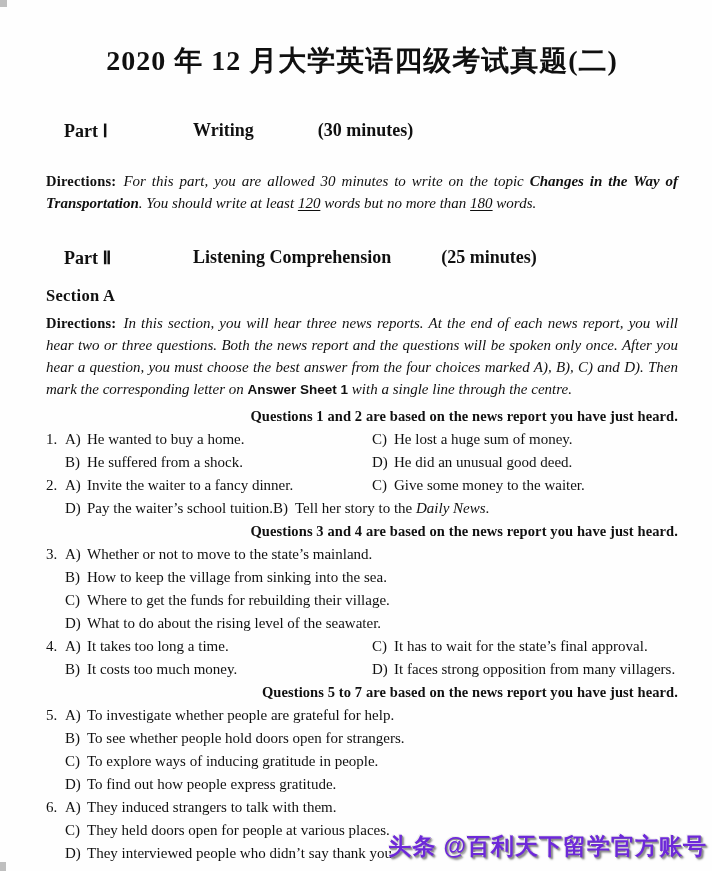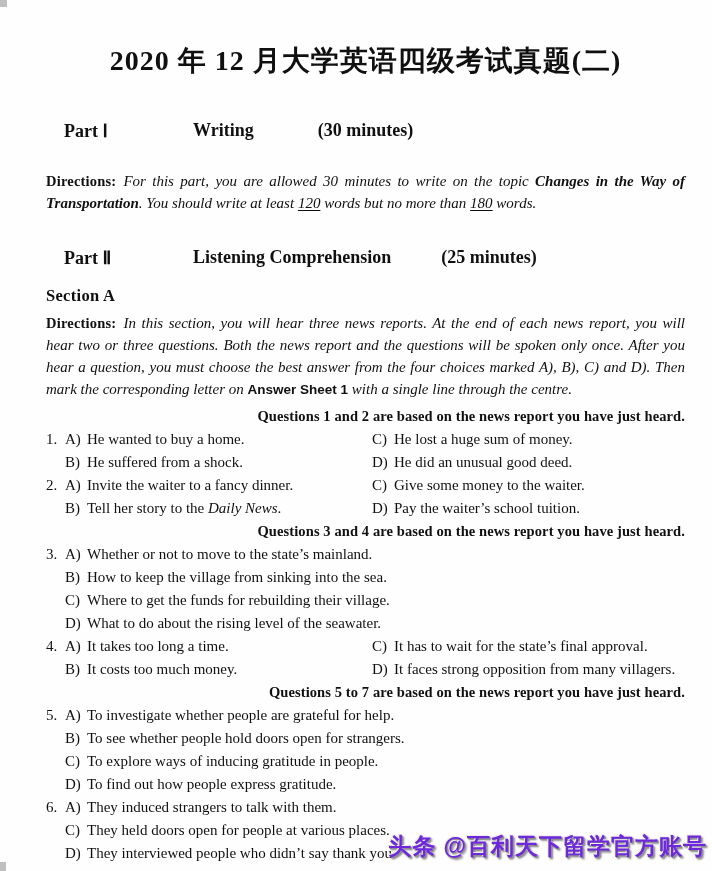--- a/index.html
+++ b/index.html
@@ -1,21 +1,21 @@
 <!DOCTYPE html>
 <html><head>
 <meta charset="utf-8">
 <style>
   * { margin:0; padding:0; box-sizing:border-box; }
   html,body { background:#ffffff; }
   body {
     width:712px; height:871px; overflow:hidden; position:relative;
     font-family:"Liberation Serif", serif; color:#101010;
   }
-  .page { position:relative; width:712px; height:871px; background:#fefefe; padding:0 27px 0 46px; }
+  .page { position:relative; width:712px; height:871px; background:#fefefe; padding:0 34px 0 46px; }
 
   .scan-mark { position:absolute; background:#8a8a8a; opacity:.55; }
   .mark-tl { left:0; top:0; width:7px; height:7px; }
   .mark-bl { left:0; top:862px; width:6px; height:9px; }
 
   .title { text-align:center; font-weight:bold; font-size:28px; letter-spacing:1px; padding-top:42px; white-space:nowrap; }
 
   .part-head { display:flex; font-weight:bold; font-size:18px; margin-left:18px; white-space:nowrap; }
   .part-head .ph-label { width:129px; flex:none; }
   .part1-head { margin-top:40px; }
@@ -89,22 +89,22 @@
       <span class="opt"><span class="olet">D)</span><span>He did an unusual good deed.</span></span>
     </div>
 
     <div class="qrow">
       <span class="qnum">2.</span>
       <span class="opt col1"><span class="olet">A)</span><span>Invite the waiter to a fancy dinner.</span></span>
       <span class="opt"><span class="olet">C)</span><span>Give some money to the waiter.</span></span>
     </div>
     <div class="qrow">
       <span class="qnum"></span>
+      <span class="opt"><span class="olet">D)</span><span>Pay the waiter’s school tuition.</span></span>
       <span class="opt col1"><span class="olet">B)</span><span>Tell her story to the </span><i>Daily News</i><span>.</span></span>
-      <span class="opt"><span class="olet">D)</span><span>Pay the waiter’s school tuition.</span></span>
     </div>
 
     <p class="qhead">Questions 3 and 4 are based on the news report you have just heard.</p>
 
     <div class="qrow">
       <span class="qnum">3.</span>
       <span class="opt"><span class="olet">A)</span><span>Whether or not to move to the state’s mainland.</span></span>
     </div>
     <div class="qrow">
       <span class="qnum"></span>

